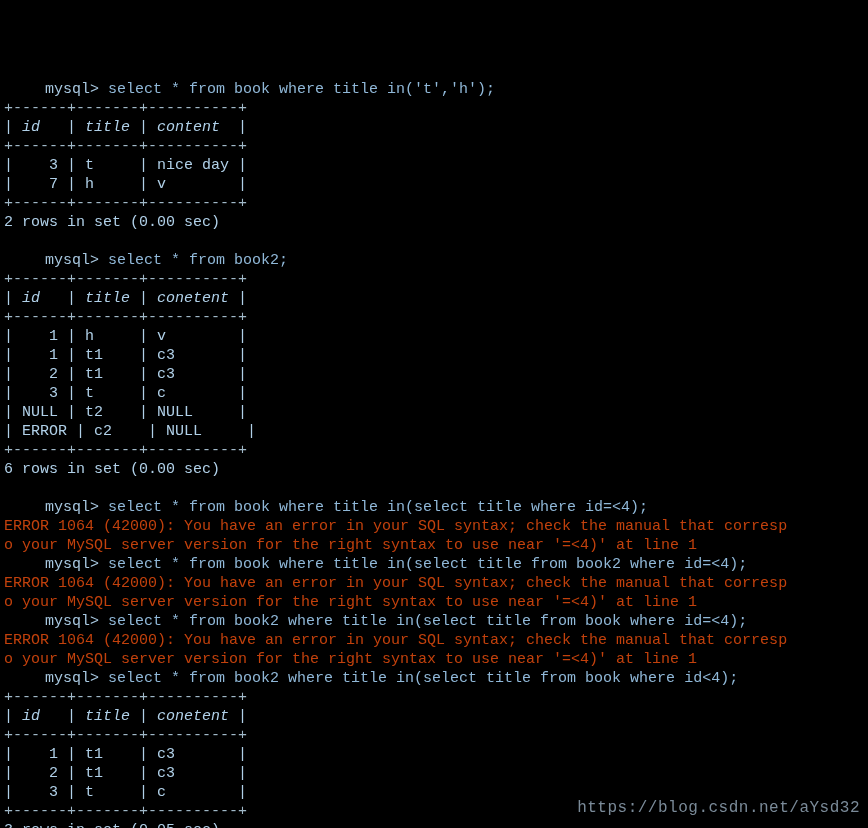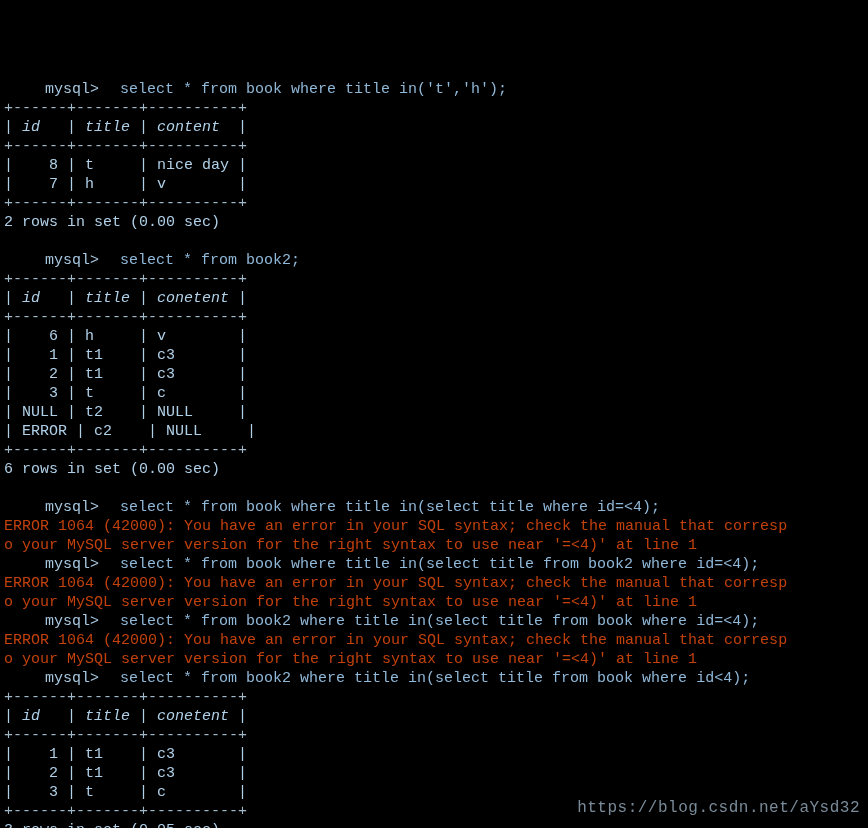--- a/index.html
+++ b/index.html
@@ -11,21 +11,21 @@
     font-size: 15px;
     line-height: 19px;
     white-space: pre;
     width: 868px;
     height: 828px;
     overflow: hidden;
     box-sizing: border-box;
     position: relative;
   }
   .prompt { color: #a8c8e0; margin-left: 41px; }
-  .cmdword { color: #90b8d8; margin-left: 12px; }
+  .cmdword { color: #90b8d8; }
   .tablesep { color: #a0b8c8; }
   .tablehead { color: #b0d0e8; font-style: italic; }
   .tabledata { color: #b0d0e8; }
   .status { color: #b0d0e8; }
   .error { color: #c2410c; }
   .watermark {
     position: absolute;
     right: 8px;
     bottom: 10px;
     color: #7a8a98;
@@ -35,30 +35,30 @@
 </style>
 </head>
 <body>
 
 
 
 <span class="prompt">mysql&gt;</span> <span class="cmdword">select * from book where title in('t','h');</span>
 <span class="tablesep">+------+-------+----------+</span>
 <span class="tablehead">| id   | title | content  |</span>
 <span class="tablesep">+------+-------+----------+</span>
-<span class="tabledata">|    8 | t     | nice day |</span>
+<span class="tabledata">|    3 | t     | nice day |</span>
 <span class="tabledata">|    7 | h     | v        |</span>
 <span class="tablesep">+------+-------+----------+</span>
 <span class="status">2 rows in set (0.00 sec)</span>
 
 <span class="prompt">mysql&gt;</span> <span class="cmdword">select * from book2;</span>
 <span class="tablesep">+------+-------+----------+</span>
 <span class="tablehead">| id   | title | conetent |</span>
 <span class="tablesep">+------+-------+----------+</span>
-<span class="tabledata">|    6 | h     | v        |</span>
+<span class="tabledata">|    1 | h     | v        |</span>
 <span class="tabledata">|    1 | t1    | c3       |</span>
 <span class="tabledata">|    2 | t1    | c3       |</span>
 <span class="tabledata">|    3 | t     | c        |</span>
 <span class="tabledata">| NULL | t2    | NULL     |</span>
 <span class="tabledata">| ERROR | c2    | NULL     |</span>
 <span class="tablesep">+------+-------+----------+</span>
 <span class="status">6 rows in set (0.00 sec)</span>
 
 <span class="prompt">mysql&gt;</span> <span class="cmdword">select * from book where title in(select title where id=&lt;4);</span>
 <span class="error">ERROR 1064 (42000): You have an error in your SQL syntax; check the manual that corresp</span>

